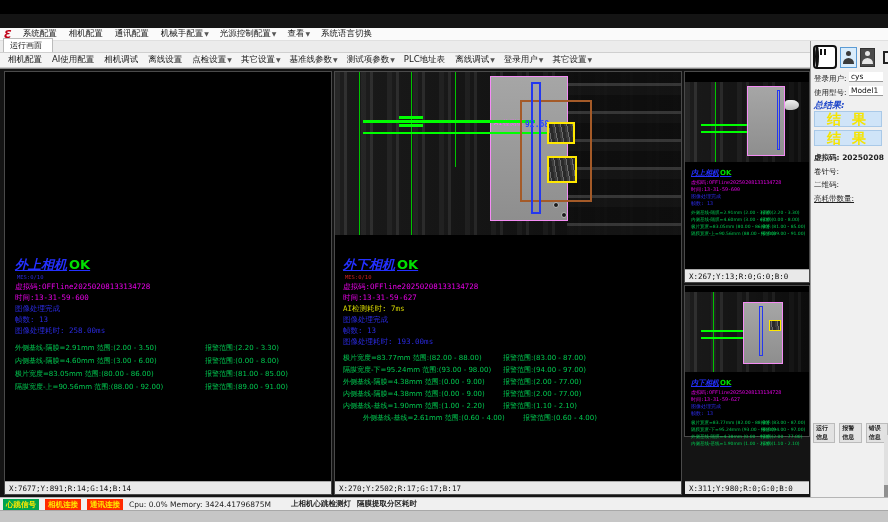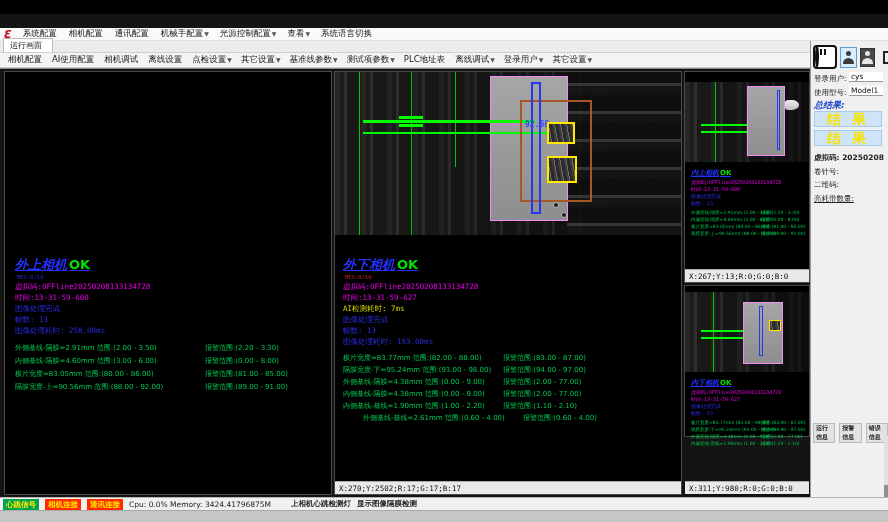--- a/index.html
+++ b/index.html
@@ -140,20 +140,21 @@
       <div class="tline magenta" style="left:10px;top:221px;">时间:13-31-59-600</div>
       <div class="tline blue" style="left:10px;top:232px;">图像处理完成</div>
       <div class="tline blue" style="left:10px;top:243px;">帧数: 13</div>
       <div class="tline blue" style="left:10px;top:254px;">图像处理耗时: 258.00ms</div>
 
       <div class="mrow" style="left:10px;top:271px;"><span>外侧基线-隔膜=2.91mm 范围:(2.00 - 3.50)</span><span class="alarm" style="left:190px;">报警范围:(2.20 - 3.30)</span></div>
       <div class="mrow" style="left:10px;top:284px;"><span>内侧基线-隔膜=4.60mm 范围:(3.00 - 6.00)</span><span class="alarm" style="left:190px;">报警范围:(0.00 - 8.00)</span></div>
       <div class="mrow" style="left:10px;top:297px;"><span>极片宽度=83.05mm 范围:(80.00 - 86.00)</span><span class="alarm" style="left:190px;">报警范围:(81.00 - 85.00)</span></div>
       <div class="mrow" style="left:10px;top:310px;text-align:right;"><span>隔膜宽度-上=90.56mm 范围:(88.00 - 92.00)</span><span class="alarm" style="left:190px;">报警范围:(89.00 - 91.00)</span></div>
 
+      <div class="coordbar" style="top:409px;">X:7677;Y:891;R:14;G:14;B:14</div>
     </div>
 
     <div class="panel" style="left:334px;top:2px;width:348px;height:424px;">
       <div class="viewport" style="height:163px;">
         <div class="machine" style="top:0;"></div>
         <div class="mach-bands" style="left:232px;top:0;width:116px;height:163px;"></div>
         <div class="gl" style="left:24px;top:0;width:1px;height:163px;"></div>
         <div class="gl" style="left:76px;top:0;width:1px;height:163px;"></div>
         <div class="gl" style="left:120px;top:0;width:1px;height:95px;"></div>
         <div class="glb" style="left:64px;top:44px;width:24px;height:3px;"></div>
@@ -283,17 +284,17 @@
       <div class="scrollthumb" style="bottom:0;"></div>
     </div>
   </div>
 
   <div class="abs statusbar">
     <span class="badge" style="background:#00a44e;">心跳信号</span>
     <span class="badge" style="background:#ff2a00;">相机连接</span>
     <span class="badge" style="background:#ff2a00;">通讯连接</span>
     <span class="sb-text">Cpu: 0.0% Memory: 3424.41796875M</span>
     <span class="sb-text sb-strong" style="margin-left:14px;">上相机心跳检测灯</span>
-    <span class="sb-text sb-strong">显示图像隔膜检测</span>
+    <span class="sb-text sb-strong">隔膜提取分区耗时</span>
   </div>
   <div class="abs footer"></div>
 
 </div>
 
 </body></html>

